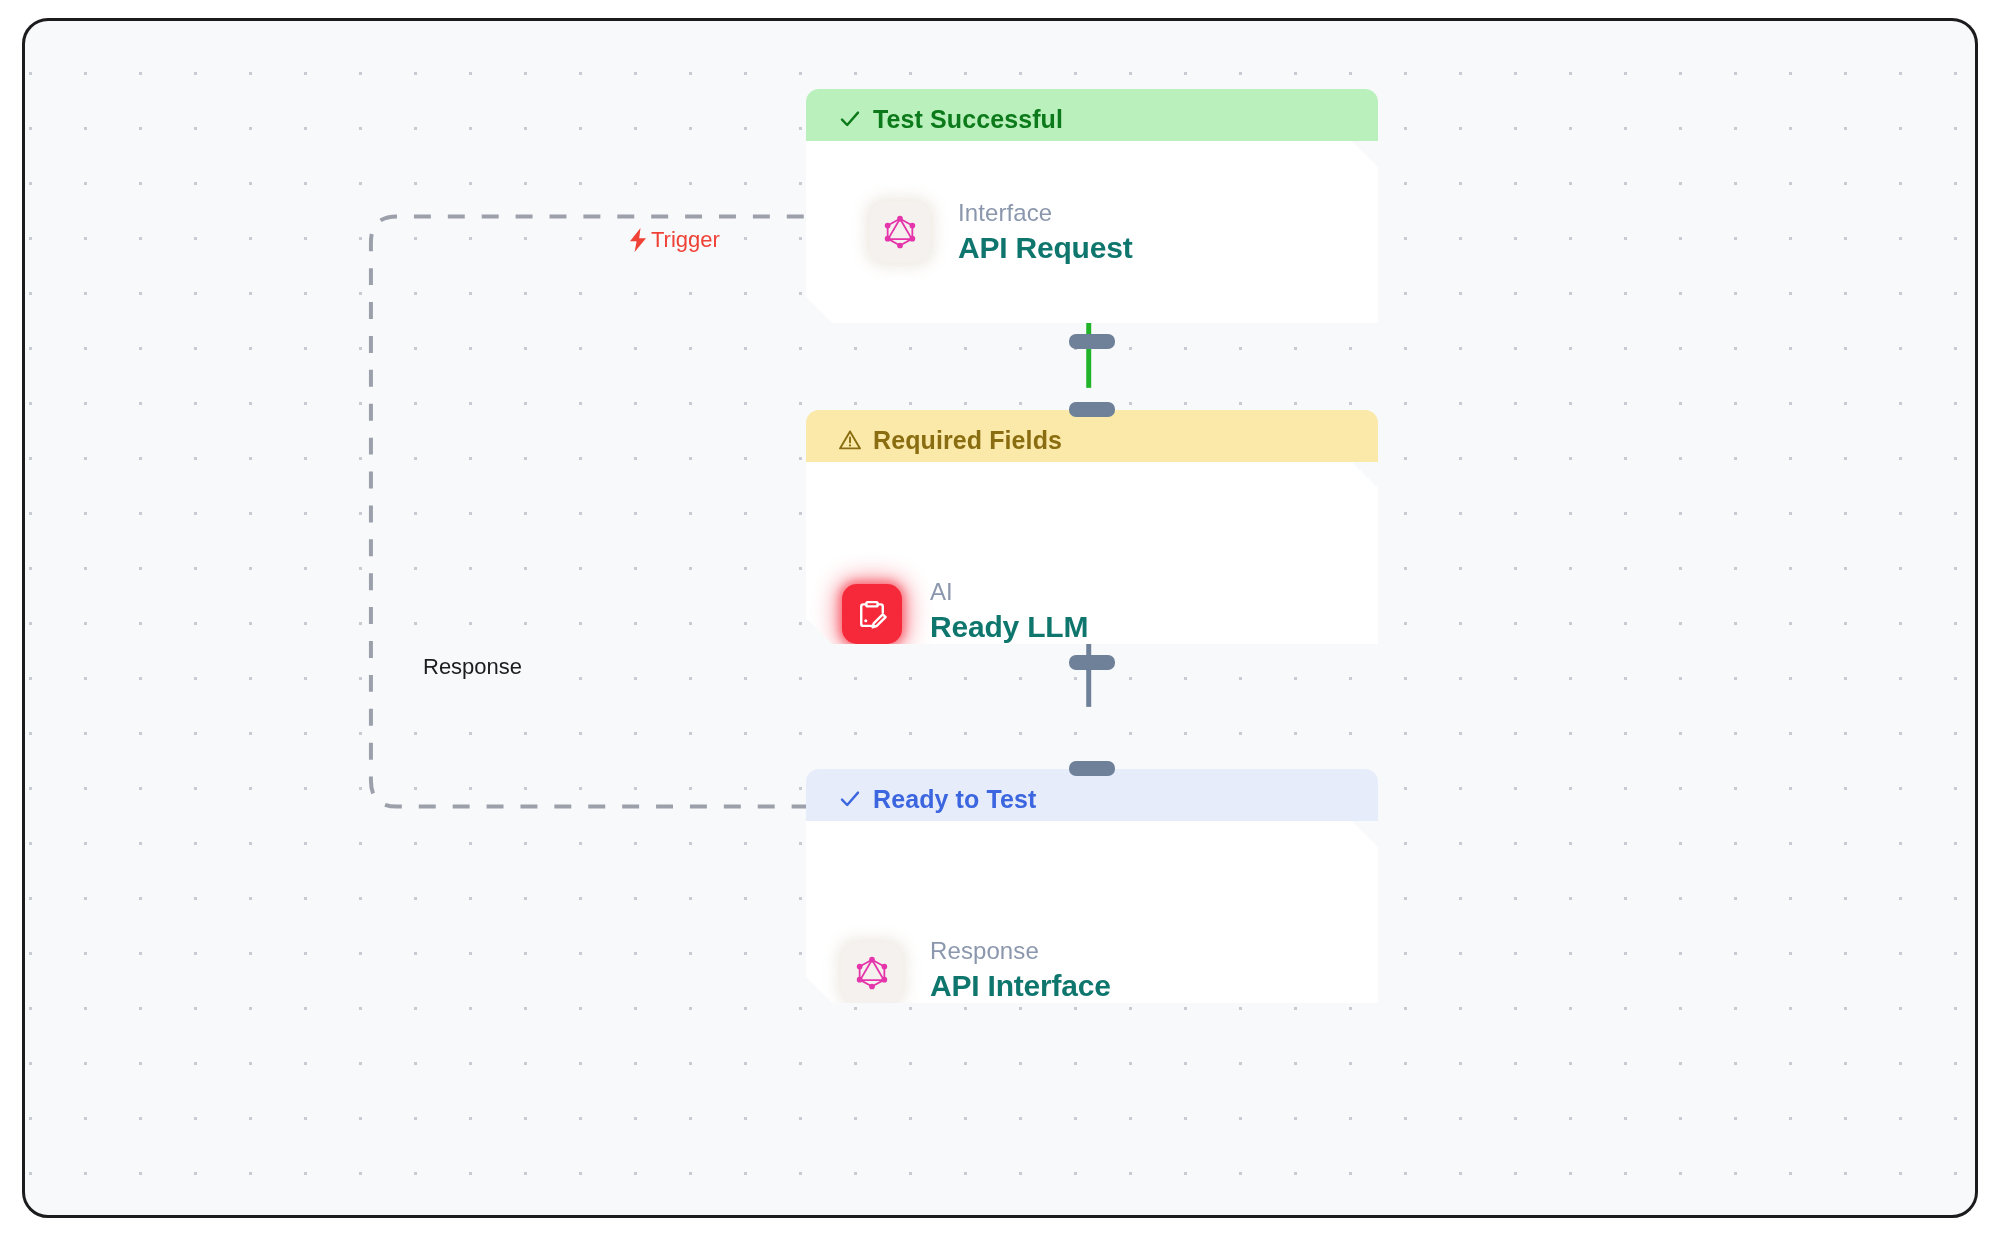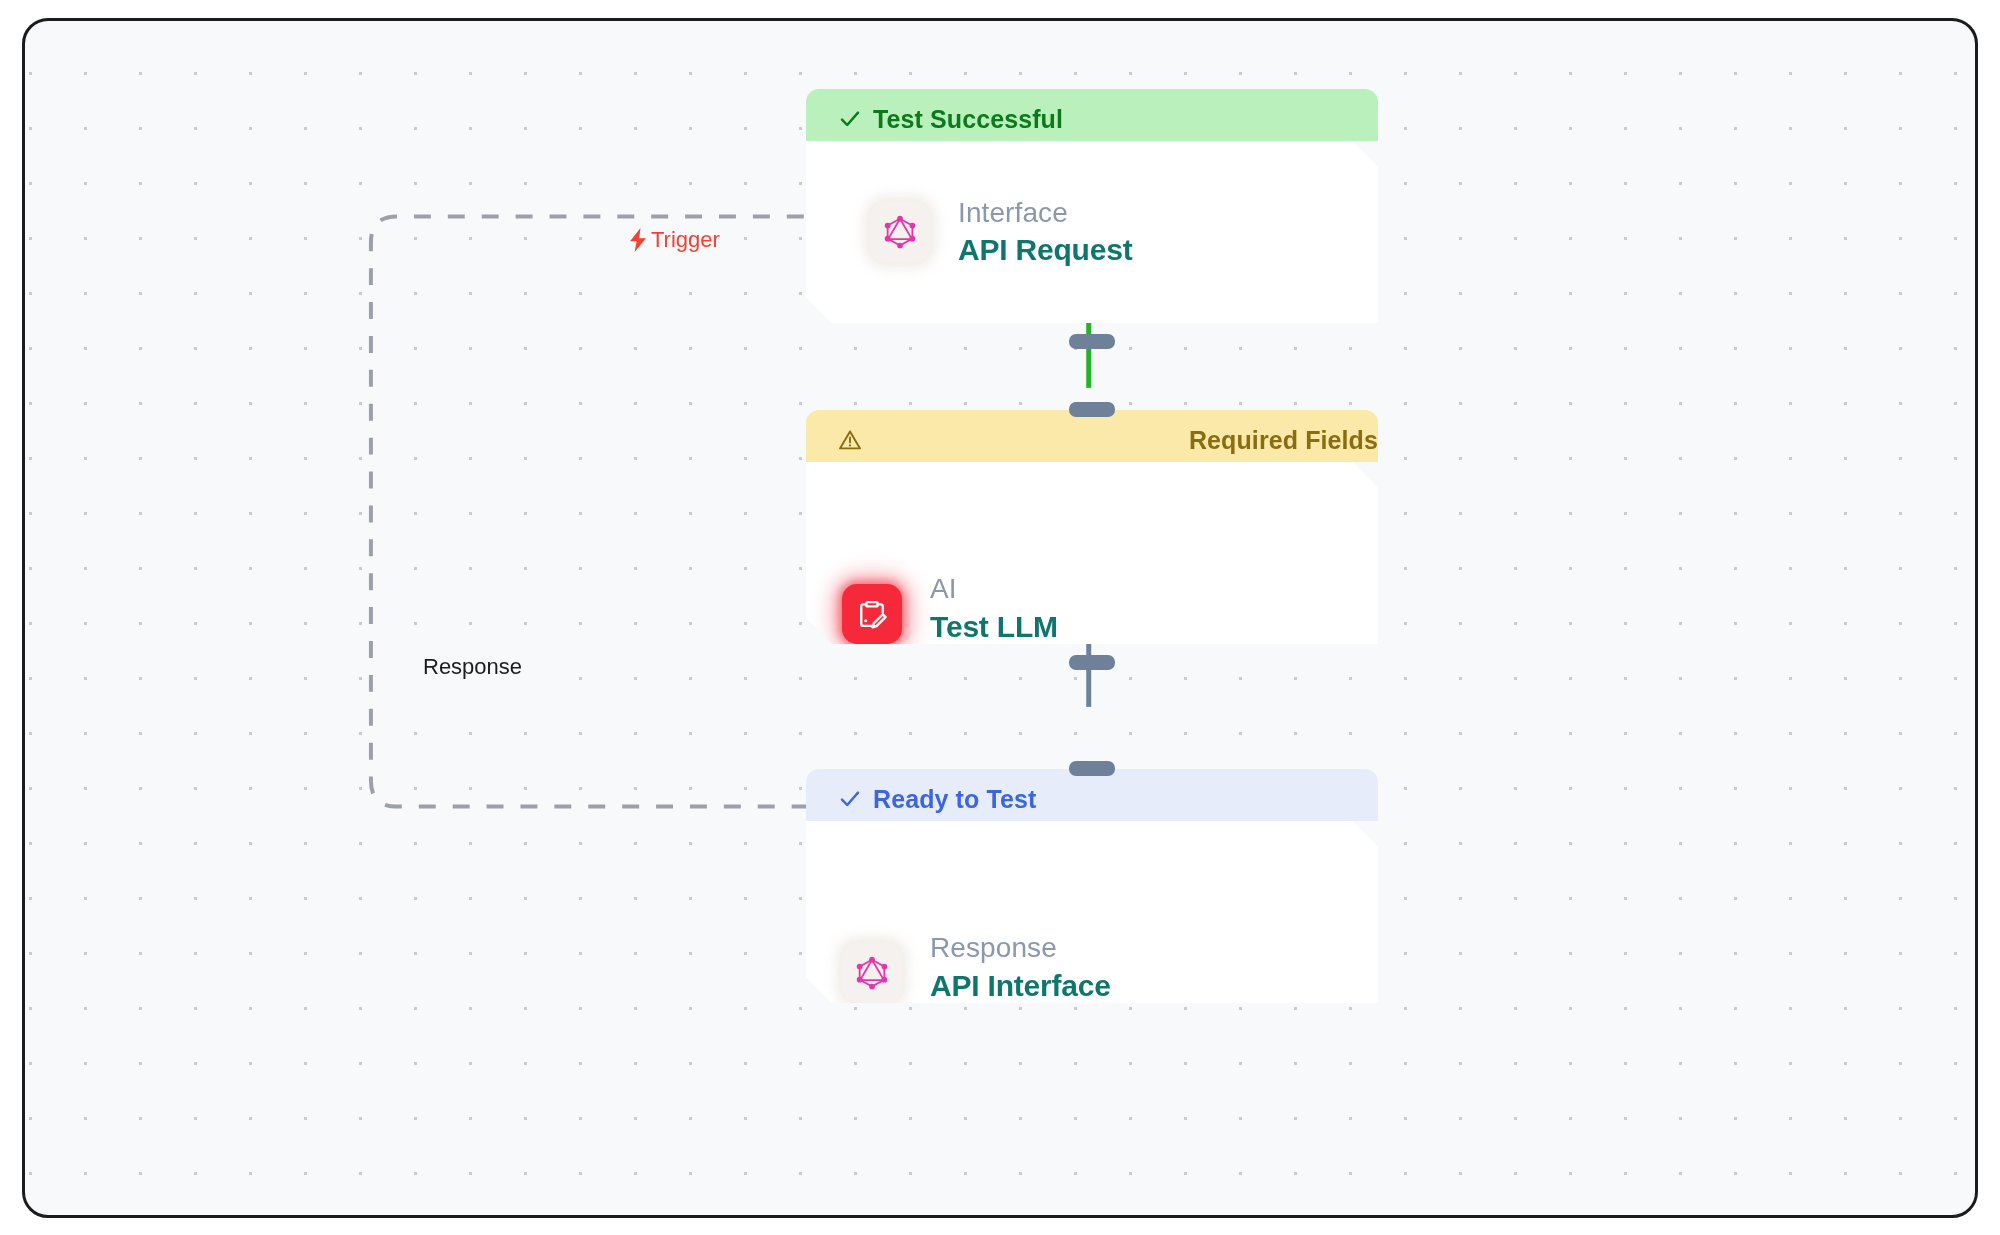--- a/index.html
+++ b/index.html
@@ -123,21 +123,21 @@
     box-shadow: 0 0 14px 5px rgba(236,230,222,.85);
   }
   .app-icon.ai-red {
     background: #f5293a;
     box-shadow: 0 0 22px 7px rgba(245,41,58,.45),
                 0 0 9px 3px rgba(245,41,58,.5);
   }
 
   .node-text { display: flex; flex-direction: column; gap: 4px; }
   .node-subtitle {
-    font-size: 28px;
+    font-size: 24px;
     color: #8b97ad;
     letter-spacing: .1px;
     line-height: 1.15;
   }
   .node-title {
     font-size: 30px;
     font-weight: bold;
     color: #0f766e;
     letter-spacing: -.2px;
     line-height: 1.15;
@@ -236,21 +236,21 @@
         <div class="node-subtitle">Interface</div>
         <div class="node-title">API Request</div>
       </div>
     </div>
 
     <div class="handle" style="left:263px; top:245px;"></div>
   </div>
 
   <div class="node" style="left:781px; top:389px;">
 
-    <div class="node-status" style="background:#fae9a8; color:#8a6d10;justify-content:space-between;">
+    <div class="node-status" style="background:#fae9a8; color:#8a6d10;">
       <span class="st-icon">
         <svg width="24" height="24" viewBox="0 0 24 24">
           <path d="M12 3.4 L22 20.4 H2 Z" fill="none" stroke="#8a6d10" stroke-width="1.9" stroke-linejoin="round"></path>
           <path d="M12 9.4 V14.4" stroke="#8a6d10" stroke-width="1.9" stroke-linecap="round"></path>
           <circle cx="12" cy="17.4" r="1.1" fill="#8a6d10"></circle>
         </svg>
       </span>
       <span>Required Fields</span>
     </div>
 
@@ -261,21 +261,21 @@
                    v-1 a1 1 0 0 1 1 -1 z" fill="none" stroke="#ffffff" stroke-width="1.7" stroke-linejoin="round"></path>
           <path d="M16 5.2 h2.2 a1.4 1.4 0 0 1 1.4 1.4 v4.4 M7.8 5.2 H5.8
                    a1.4 1.4 0 0 0 -1.4 1.4 v12.4 a1.4 1.4 0 0 0 1.4 1.4 h8" fill="none" stroke="#ffffff" stroke-width="1.7" stroke-linecap="round" stroke-linejoin="round"></path>
           <path d="M19.6 12.2 L13.2 18.6 L12.4 21.4 L15.2 20.6 L21.6 14.2 Z" fill="none" stroke="#ffffff" stroke-width="1.7" stroke-linejoin="round"></path>
           <circle cx="7.6" cy="16.8" r="1.1" fill="#ffffff"></circle>
         </svg>
       </div>
 
       <div class="node-text">
         <div class="node-subtitle">AI</div>
-        <div class="node-title">Test LLM</div>
+        <div class="node-title">Ready LLM</div>
       </div>
     </div>
 
     <div class="handle" style="left:263px; top:-8px;"></div>
     <div class="handle" style="left:263px; top:245px;"></div>
   </div>
 
   <div class="node" style="left:781px; top:709px;margin-top:39px;">
 
     <div class="node-status" style="background:#e7ecfa; color:#3b66e0;">

